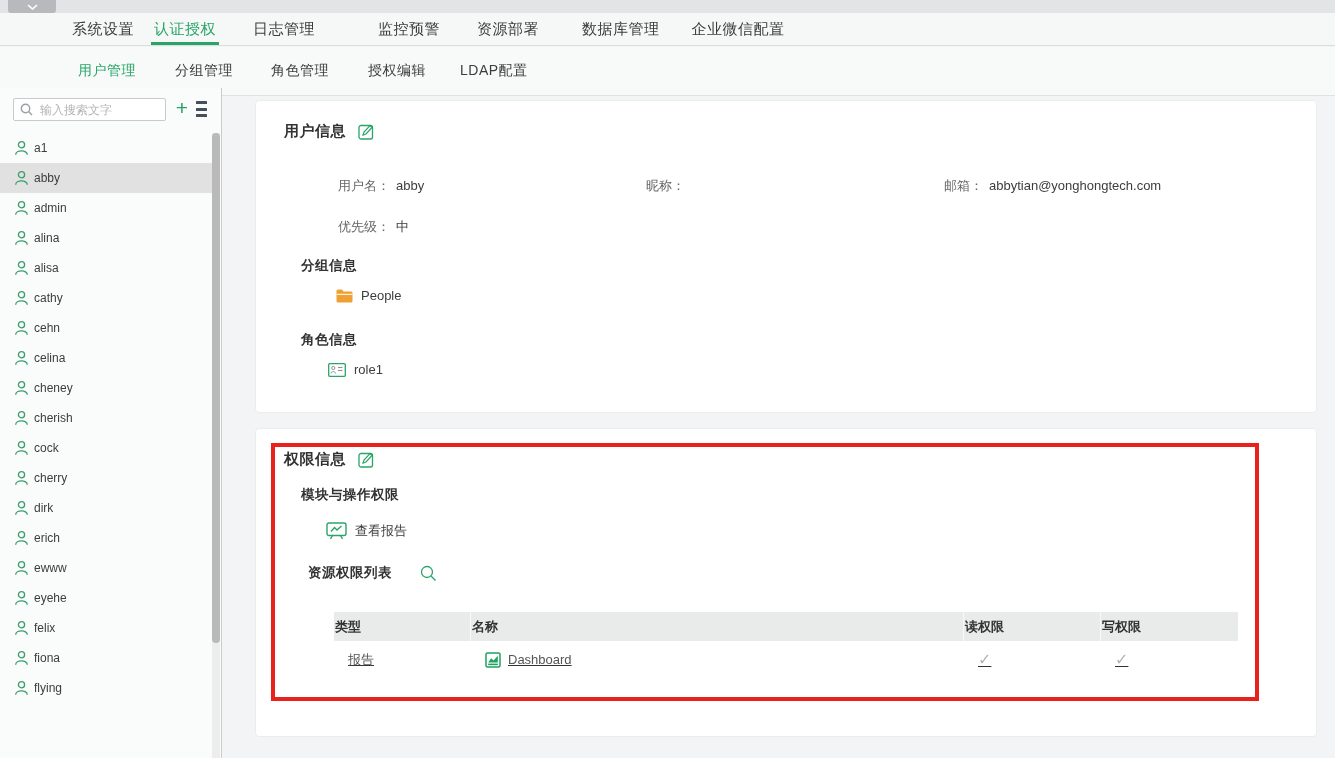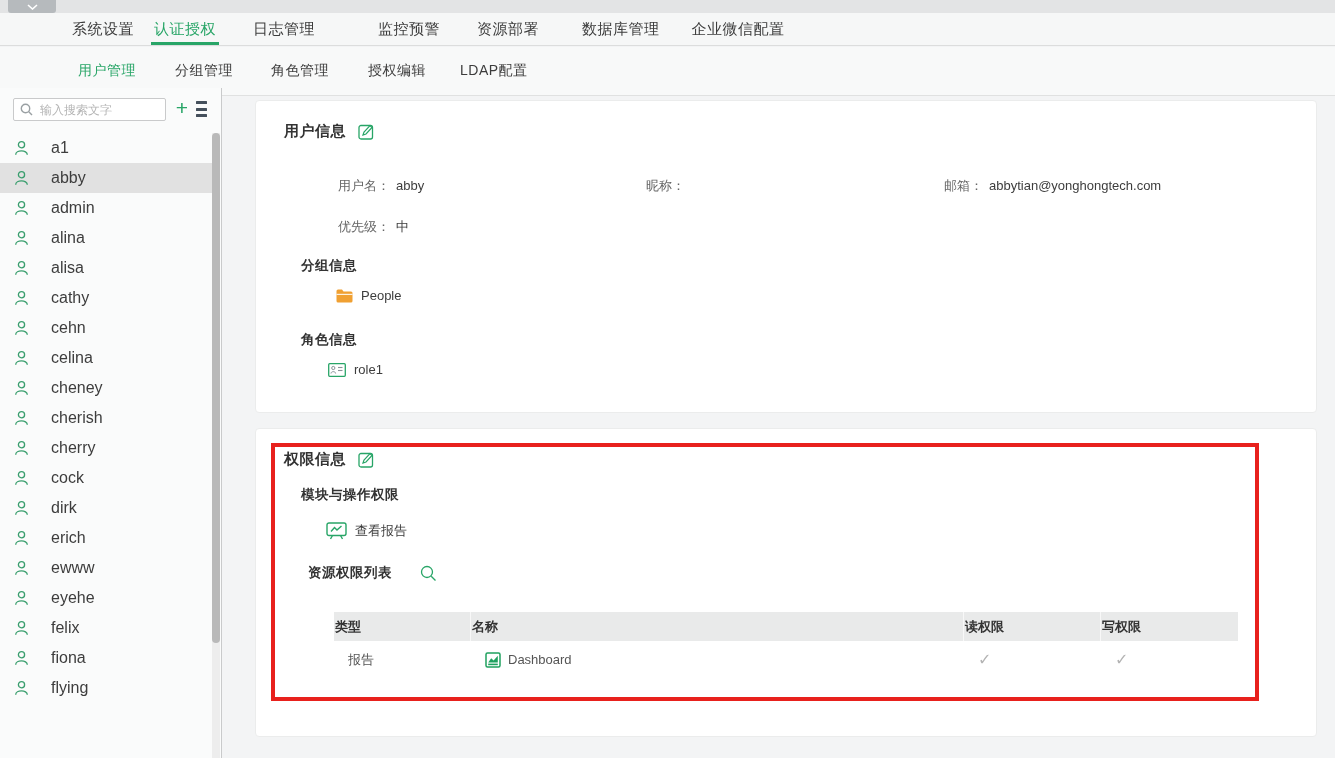--- a/index.html
+++ b/index.html
@@ -48,21 +48,21 @@
   .search-glyph{position:absolute;left:7px;top:5px;pointer-events:none;}
   .add-btn{position:absolute;left:171px;top:7px;width:22px;height:26px;border:none;background:transparent;color:var(--accent);font-size:21px;font-weight:400;line-height:26px;cursor:pointer;font-family:inherit;}
   .menu-btn{position:absolute;left:196px;top:13px;width:12px;height:16px;cursor:pointer;display:flex;flex-direction:column;justify-content:space-between;}
   .menu-btn i{display:block;height:3px;background:#45505c;border-radius:.5px;}
   .menu-btn i:nth-child(1){width:11px}
   .menu-btn i:nth-child(2){width:11px}
   .menu-btn i:nth-child(3){width:11px}
   .user-list{position:absolute;left:0;top:45px;width:212px;height:625px;overflow:hidden;}
   .user-row{display:flex;align-items:center;height:30px;padding-left:14px;cursor:pointer;}
   .user-row.selected{background:#e1e1e1;}
-  .user-row .uname{margin-left:22px;font-size:16px;color:#3d3d3d;}
+  .user-row .uname{margin-left:5px;font-size:12px;color:#3d3d3d;}
   .v-scroll-track{position:absolute;right:1px;top:45px;width:8px;height:625px;background:#ededed;}
   .v-scroll-thumb{position:absolute;right:1px;top:45px;width:8px;height:510px;background:#b9b9b9;border-radius:4px;cursor:grab;}
   
   .panel{position:absolute;left:255px;width:1062px;background:#fff;border:1px solid #ebecec;border-radius:4px;}
   #panel-user{top:100px;height:313px;}
   #panel-perm{top:428px;height:309px;}
   .panel-title-row{position:absolute;left:28px;top:21px;display:flex;align-items:center;}
   .panel-title{font-size:15px;font-weight:bold;color:#333;letter-spacing:.5px;}
   .edit-btn{margin-left:11px;width:18px;height:18px;border:none;background:transparent;padding:0;cursor:pointer;display:flex;align-items:center;justify-content:center;}
   .field{position:absolute;font-size:13px;color:#666;white-space:nowrap;}
@@ -71,21 +71,21 @@
   .icon-row{position:absolute;display:flex;align-items:center;}
   .icon-row .lbl{margin-left:8px;font-size:13px;color:#3d3d3d;}
   
   .highlight-rect{position:absolute;left:15px;top:14px;width:988px;height:258px;border:4px solid var(--red);pointer-events:none;}
   
   .perm-table{position:absolute;left:78px;top:183px;width:904px;}
   .tr{display:flex;width:904px;}
   .thead{background:#e9eaea;height:29px;}
   .th{display:flex;align-items:center;font-size:13px;font-weight:bold;color:#333;padding-left:1px;border-right:1px solid #f8f8f8;}
   .th:last-child{border-right:none;}
-  .tbody{height:37px;background:#fff;}
+  .tbody{height:37px;background:#fff;text-decoration:underline;}
   .td{display:flex;align-items:center;font-size:13px;color:#555;padding-left:14px;}
   .c0{width:137px}.c1{width:493px}.c2{width:137px}.c3{width:137px}
   .check{font-size:16px;color:var(--check);}
   .dash-icon{margin-right:7px;display:flex;}
 </style>
 </head>
 <body>
 
 <div class="top-strip">
   <div class="collapse-handle">
@@ -196,28 +196,28 @@
           <circle cx="7.5" cy="4.7" r="3.1" fill="none" stroke="#3a9e6e" stroke-width="1.3"></circle>
           <path d="M1.7,14.8 C1.7,9.6 13.3,9.6 13.3,14.8" fill="none" stroke="#3a9e6e" stroke-width="1.3"></path>
         </svg>
         <span class="uname">cherish</span>
       </div>
       <div class="user-row">
         <svg width="15" height="16" viewBox="0 0 15 16">
           <circle cx="7.5" cy="4.7" r="3.1" fill="none" stroke="#3a9e6e" stroke-width="1.3"></circle>
           <path d="M1.7,14.8 C1.7,9.6 13.3,9.6 13.3,14.8" fill="none" stroke="#3a9e6e" stroke-width="1.3"></path>
         </svg>
+        <span class="uname">cock</span>
+      </div>
+      <div class="user-row">
+        <svg width="15" height="16" viewBox="0 0 15 16">
+          <circle cx="7.5" cy="4.7" r="3.1" fill="none" stroke="#3a9e6e" stroke-width="1.3"></circle>
+          <path d="M1.7,14.8 C1.7,9.6 13.3,9.6 13.3,14.8" fill="none" stroke="#3a9e6e" stroke-width="1.3"></path>
+        </svg>
         <span class="uname">cherry</span>
-      </div>
-      <div class="user-row">
-        <svg width="15" height="16" viewBox="0 0 15 16">
-          <circle cx="7.5" cy="4.7" r="3.1" fill="none" stroke="#3a9e6e" stroke-width="1.3"></circle>
-          <path d="M1.7,14.8 C1.7,9.6 13.3,9.6 13.3,14.8" fill="none" stroke="#3a9e6e" stroke-width="1.3"></path>
-        </svg>
-        <span class="uname">cock</span>
       </div>
       <div class="user-row">
         <svg width="15" height="16" viewBox="0 0 15 16">
           <circle cx="7.5" cy="4.7" r="3.1" fill="none" stroke="#3a9e6e" stroke-width="1.3"></circle>
           <path d="M1.7,14.8 C1.7,9.6 13.3,9.6 13.3,14.8" fill="none" stroke="#3a9e6e" stroke-width="1.3"></path>
         </svg>
         <span class="uname">dirk</span>
       </div>
       <div class="user-row">
         <svg width="15" height="16" viewBox="0 0 15 16">

